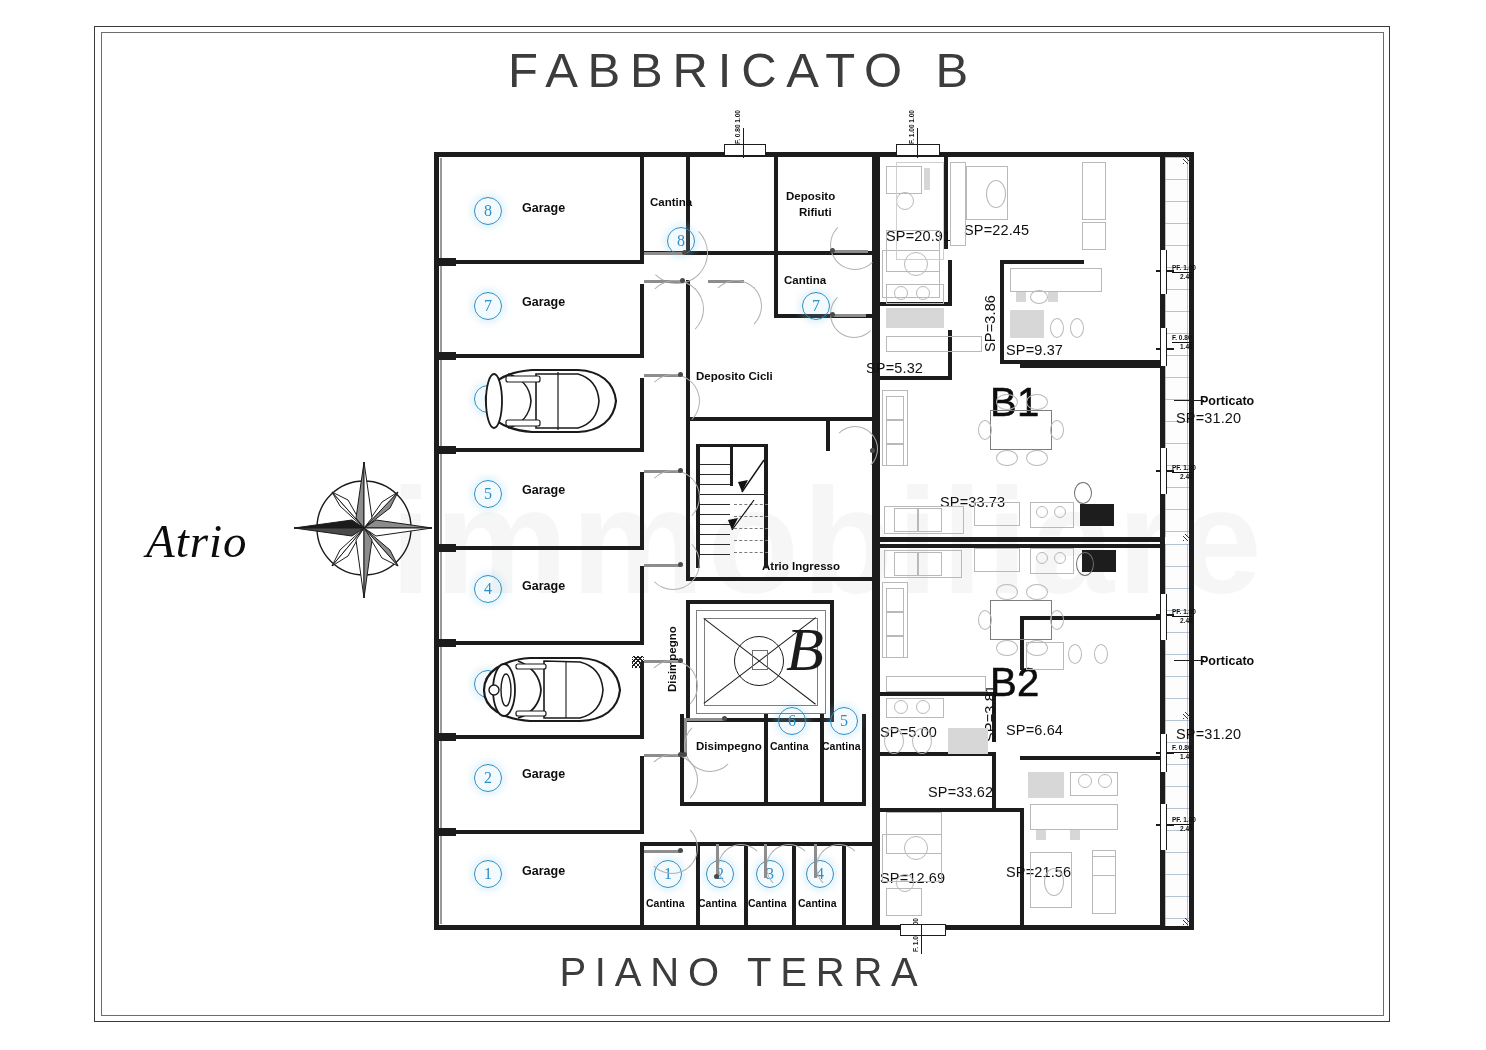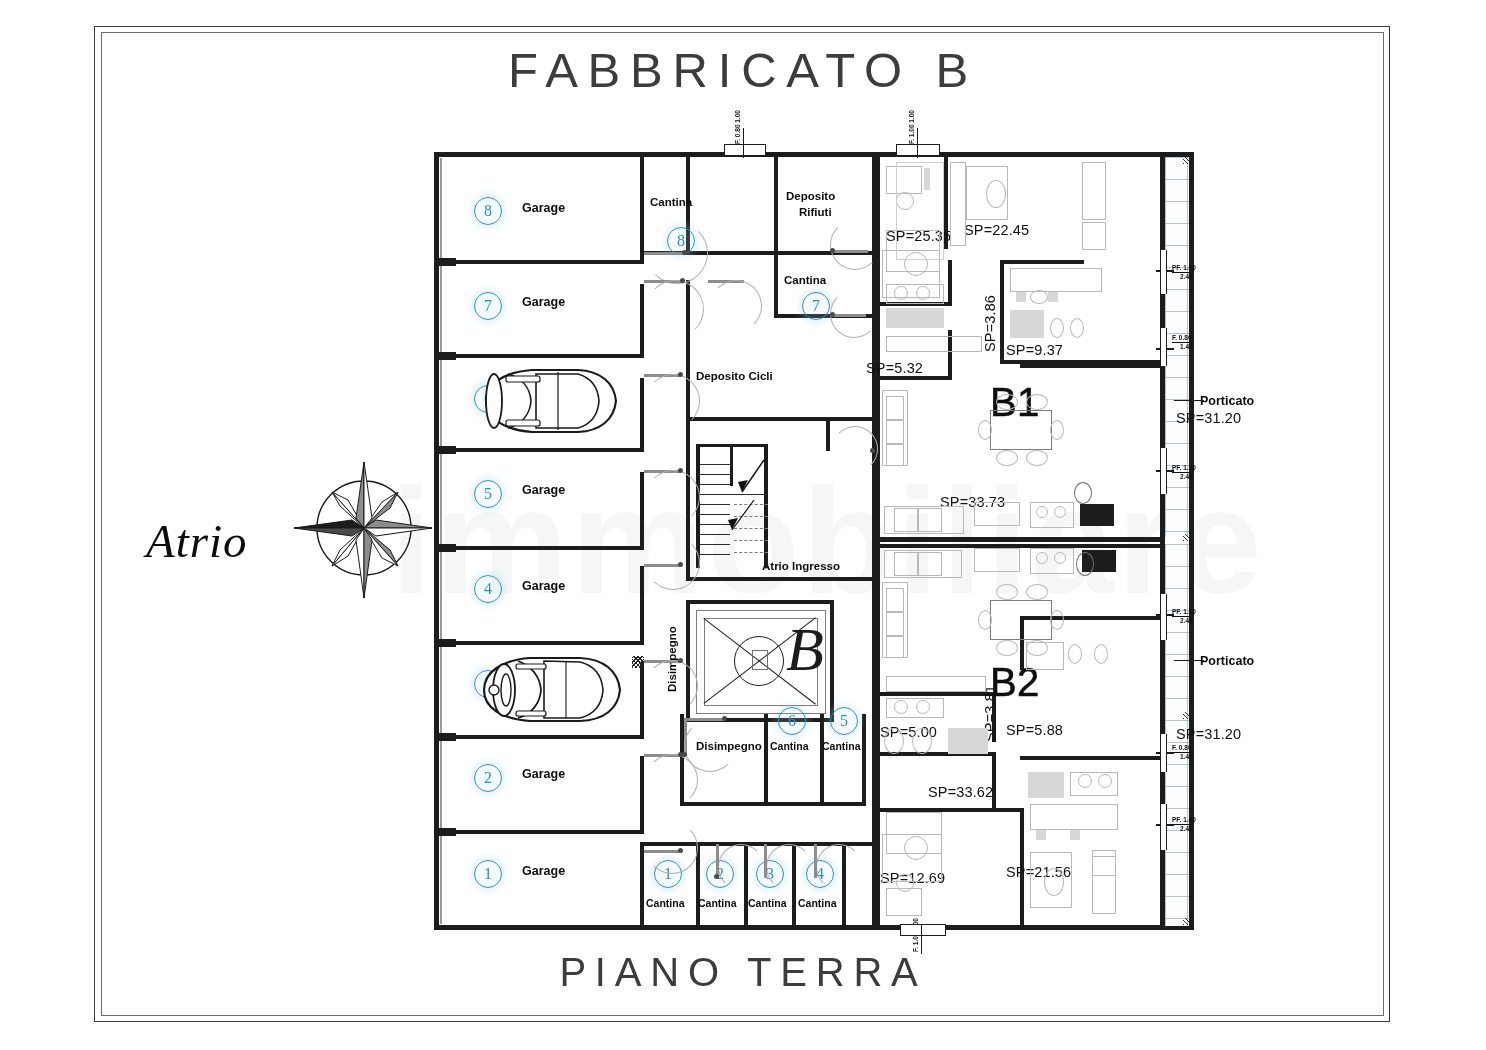--- a/index.html
+++ b/index.html
@@ -405,21 +405,21 @@
 
       <div class="arc" style="left:382px;top:692px;width:44px;height:44px;border-color:#b0b0b0;border-bottom-color:transparent;border-right-color:transparent;"></div>
       <div class="leaf" style="left:380px;top:692px;width:3px;height:34px;"></div>
 
       <div class="arc" style="left:398px;top:274px;width:44px;height:44px;border-color:#b0b0b0;border-bottom-color:transparent;border-left-color:transparent;"></div>
       <div class="hinge" style="left:436px;top:296px;"></div>
     </div>
 
     <div class="apt" style="left:556px;top:228px;">B1</div>
 
-    <div class="sp" style="left:452px;top:76px;">SP=25.35</div>
+    <div class="sp" style="left:452px;top:76px;">SP=20.91</div>
     <div class="sp" style="left:530px;top:70px;">SP=22.45</div>
     <div class="sp" style="left:432px;top:208px;">SP=5.32</div>
     <div class="sp" style="left:572px;top:190px;">SP=9.37</div>
     <div class="sp vert" style="left:548px;top:200px;">SP=3.86</div>
     <div class="sp" style="left:506px;top:342px;">SP=33.73</div>
 
     <div class="rlabel s12" style="left:766px;top:242px;">Porticato</div>
     <div class="sp" style="left:742px;top:258px;">SP=31.20</div>
 
     <div>
@@ -466,21 +466,21 @@
       <div class="fc" style="left:602px;top:354px;width:10px;height:10px;"></div>
       <div class="fc" style="left:620px;top:354px;width:10px;height:10px;"></div>
       <div class="fdark" style="left:646px;top:352px;width:34px;height:22px;"></div>
       <div class="fcd" style="left:640px;top:330px;width:16px;height:20px;"></div>
     </div>
 
     <div class="apt" style="left:556px;top:508px;">B2</div>
 
     <div class="sp" style="left:494px;top:632px;">SP=33.62</div>
     <div class="sp" style="left:446px;top:572px;">SP=5.00</div>
-    <div class="sp" style="left:572px;top:570px;">SP=5.88</div>
+    <div class="sp" style="left:572px;top:570px;">SP=6.64</div>
     <div class="sp vert" style="left:548px;top:590px;">SP=3.81</div>
     <div class="sp" style="left:446px;top:718px;">SP=12.69</div>
     <div class="sp" style="left:572px;top:712px;">SP=21.56</div>
 
     <div class="rlabel s12" style="left:766px;top:502px;">Porticato</div>
     <div class="sp" style="left:742px;top:574px;">SP=31.20</div>
 
     <div>
       <div class="f" style="left:450px;top:398px;width:76px;height:26px;"></div>
       <div class="f" style="left:460px;top:400px;width:22px;height:22px;"></div>

